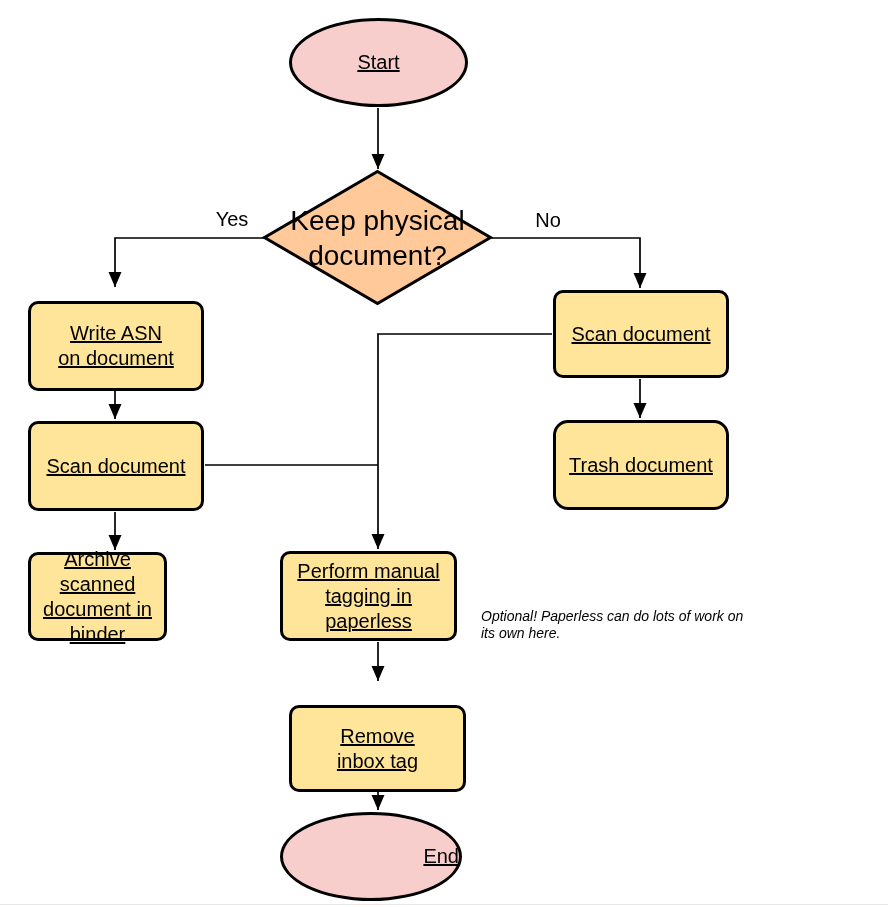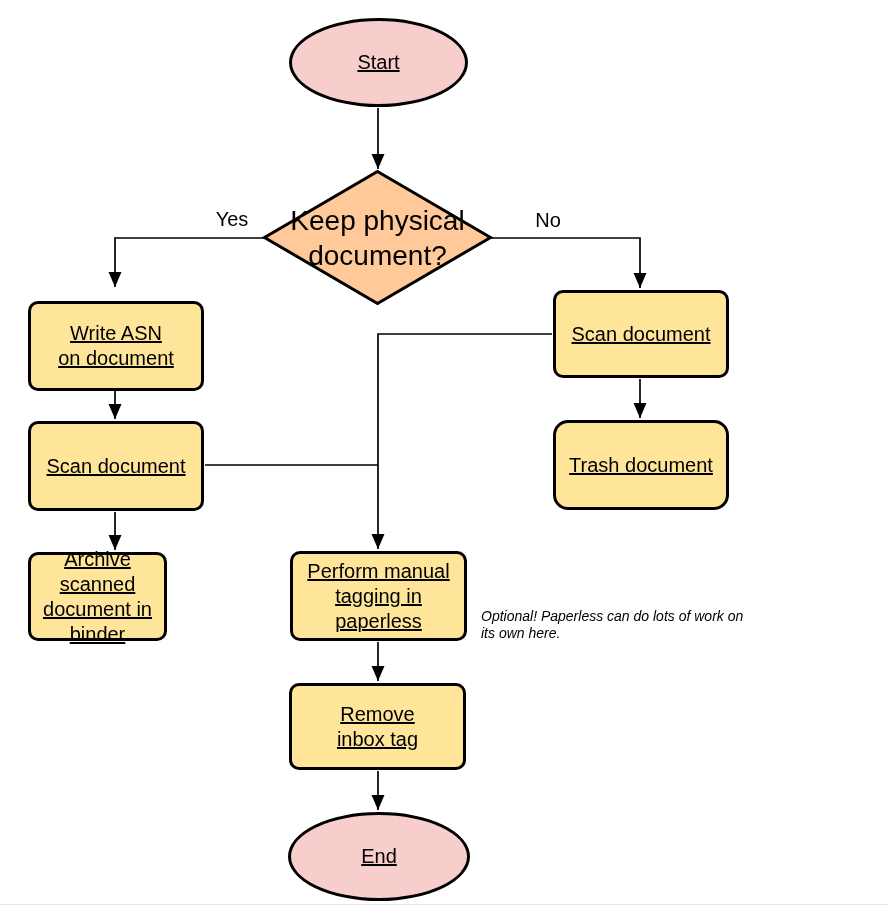--- a/index.html
+++ b/index.html
@@ -119,35 +119,35 @@
   </div>
 
   <div class="node process" style="left:553px; top:290px; width:176px; height:88px;">
     <span class="label">Scan document</span>
   </div>
 
   <div class="node process" style="left:553px; top:420px; width:176px; height:90px;border-radius:15px;">
     <span class="label">Trash document</span>
   </div>
 
-  <div class="node process" style="left:290px; top:551px; width:177px; height:90px;">
+  <div class="node process" style="left:280px; top:551px; width:177px; height:90px;">
     <span class="label">Perform manual
 tagging in
 paperless</span>
   </div>
 
   <div class="note" style="left:481px; top:591px; width:406px;">
     <span>Optional! Paperless can do lots of work on
 its own here.</span>
   </div>
 
-  <div class="node process" style="left:289px; top:683px; width:177px; height:87px;">
+  <div class="node process" style="left:289px; top:705px; width:177px; height:87px;">
     <span class="label">Remove
 inbox tag</span>
   </div>
 
-  <div class="node terminator" style="left:288px; top:812px; width:182px; height:89px;">
+  <div class="node terminator" style="left:280px; top:812px; width:182px; height:89px;justify-content:flex-end;">
     <span class="label">End</span>
   </div>
 
   <div class="bottom-edge"></div>
 
 </div>
 
 </body></html>

